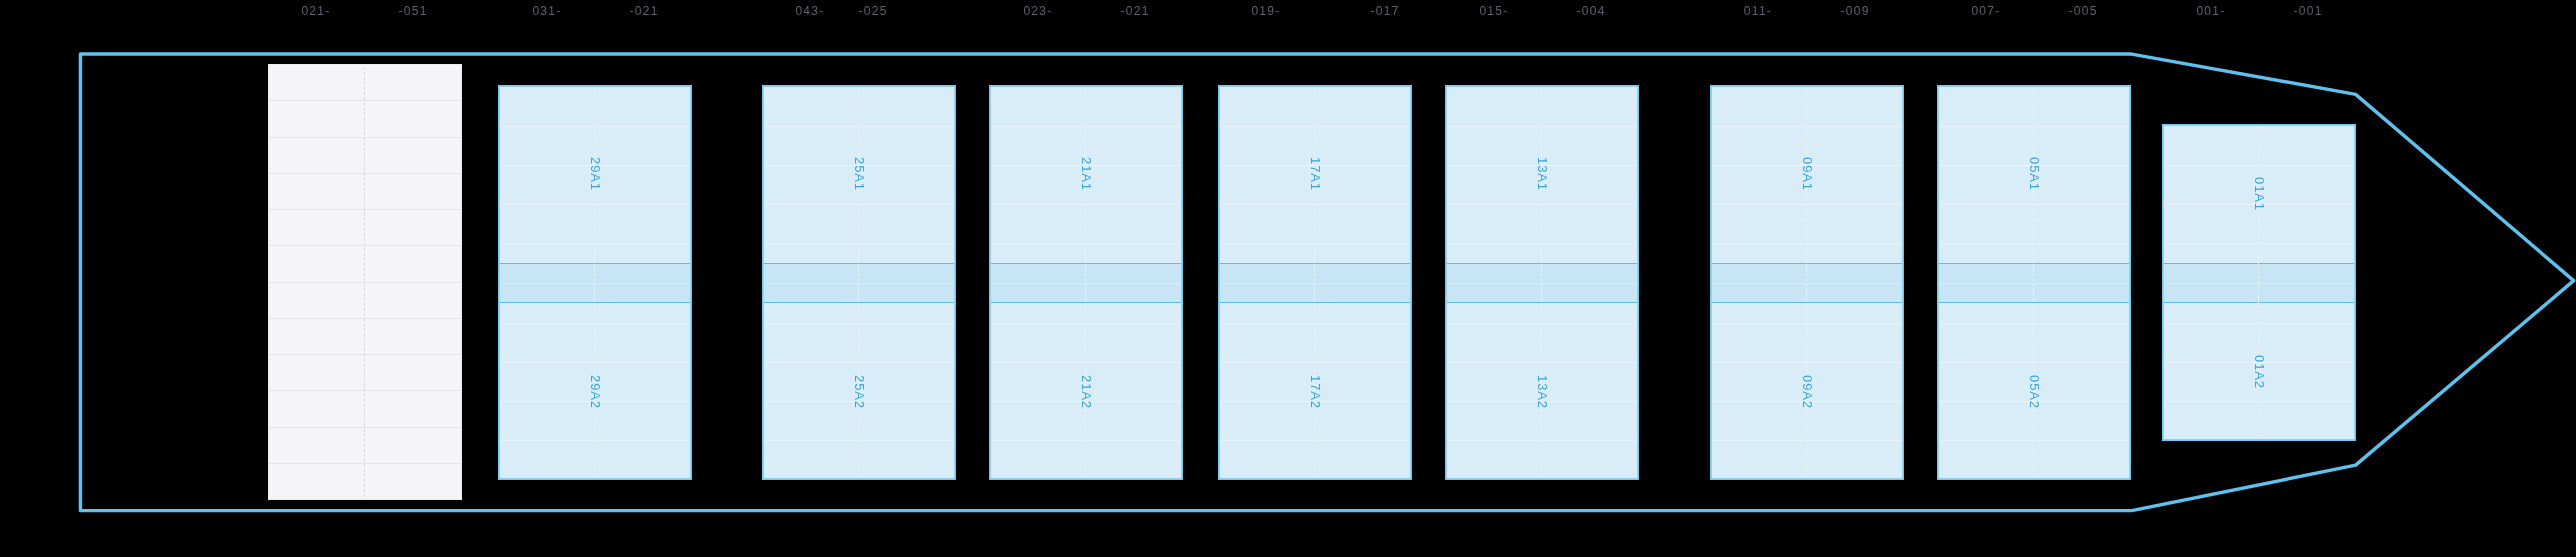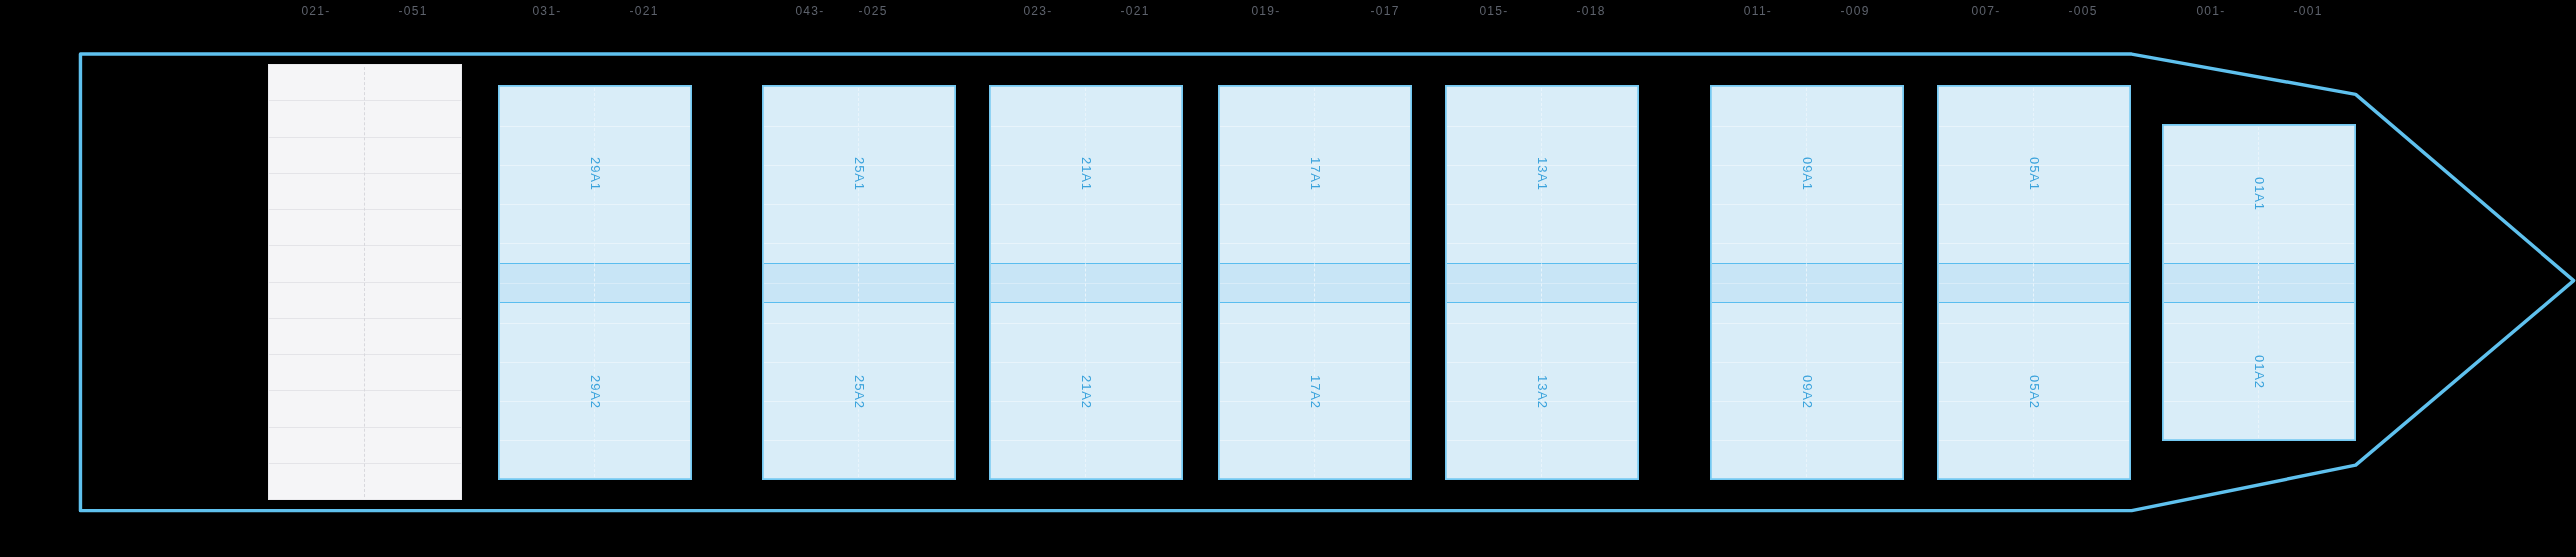--- a/index.html
+++ b/index.html
@@ -89,21 +89,21 @@
       <div class="slot-label" style="left: 413px;">-051</div>
       <div class="slot-label" style="left: 547px;">031-</div>
       <div class="slot-label" style="left: 644px;">-021</div>
       <div class="slot-label" style="left: 810px;">043-</div>
       <div class="slot-label" style="left: 873px;">-025</div>
       <div class="slot-label" style="left: 1038px;">023-</div>
       <div class="slot-label" style="left: 1135px;">-021</div>
       <div class="slot-label" style="left: 1266px;">019-</div>
       <div class="slot-label" style="left: 1363px; margin-left: 22px;">-017</div>
       <div class="slot-label" style="left: 1494px;">015-</div>
-      <div class="slot-label" style="left: 1591px;">-018</div>
+      <div class="slot-label" style="left: 1591px;">-004</div>
       <div class="slot-label" style="left: 1758px;">011-</div>
       <div class="slot-label" style="left: 1855px;">-009</div>
       <div class="slot-label" style="left: 1986px; text-align: right;">007-</div>
       <div class="slot-label" style="left: 2083px;">-005</div>
       <div class="slot-label" style="left: 2211px;">001-</div>
       <div class="slot-label" style="left: 2308px;">-001</div>
     </div>
   <div id="bays-layer">
       <div class="hatch" style="left: 268px; top: 64px; width: 194px; height: 436px;">
         <div class="hatch-row"></div>

